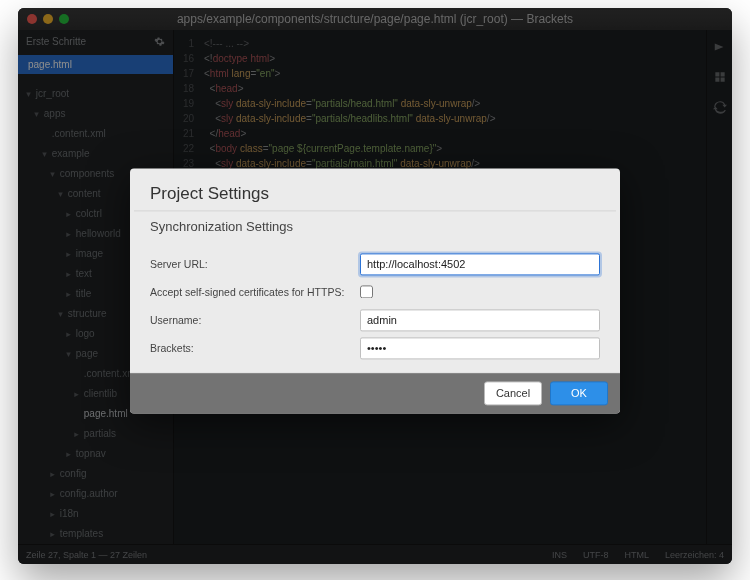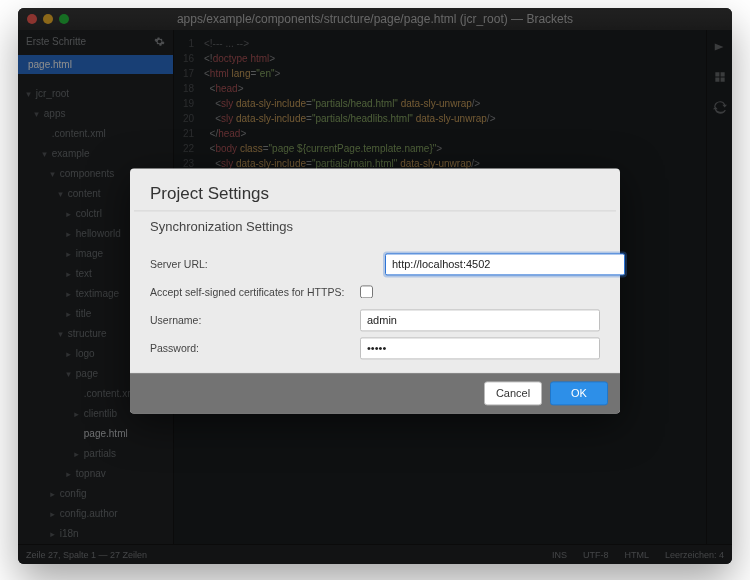--- a/index.html
+++ b/index.html
@@ -56,21 +56,21 @@
   .dlg-sub { font-size:13px; color:#444; padding:8px 20px 12px; }
   .dlg-rule { border:none; border-top:1px solid #d4d4d4; margin:0 4px; }
   .form { padding:4px 20px 10px; font-size:10.5px; color:#444; }
   .row { display:flex; align-items:center; height:28px; }
   .row label { width:210px; }
   .row .field { flex:1; }
   .row input[type=text], .row input[type=password] {
     width:100%; height:22px; font-size:11px; padding:2px 6px;
     border:1px solid #bfbfbf; border-radius:2px; background:#fff; color:#222;
   }
-  .row input.focus { border-color:#2d74d6; box-shadow:0 0 0 2px rgba(45,116,214,0.3); outline:none;margin-left:25px; }
+  .row input.focus { border-color:#2d74d6; box-shadow:0 0 0 2px rgba(45,116,214,0.3); outline:none; }
   .row input[type=checkbox] { width:13px; height:13px; }
   .dlg-footer {
     background:#737373; border-top:1px solid #d4d4d4; padding:8px 12px;
     display:flex; justify-content:flex-end; gap:8px;
     border-radius:0 0 4px 4px;
   }
   .btn {
     min-width:58px; height:24px; font-size:11px; border-radius:3px;
     border:1px solid #b9b9b9; background:#fff; color:#333; cursor:pointer;
   }
@@ -105,21 +105,20 @@
           <div class="node ind0"><span class="disc">▾</span><span> jcr_root</span></div>
           <div class="node ind1"><span class="disc">▾</span><span> apps</span></div>
           <div class="node ind2"><span class="disc"></span><span> .content.xml</span></div>
           <div class="node ind2"><span class="disc">▾</span><span> example</span></div>
           <div class="node ind3"><span class="disc">▾</span><span> components</span></div>
           <div class="node ind4"><span class="disc">▾</span><span> content</span></div>
           <div class="node ind5"><span class="disc">▸</span><span> colctrl</span></div>
           <div class="node ind5"><span class="disc">▸</span><span> helloworld</span></div>
           <div class="node ind5"><span class="disc">▸</span><span> image</span></div>
           <div class="node ind5"><span class="disc">▸</span><span> text</span></div>
-          <div class="node ind5"><span class="disc">▸</span><span> textimage</span></div>
           <div class="node ind5"><span class="disc">▸</span><span> title</span></div>
           <div class="node ind4"><span class="disc">▾</span><span> structure</span></div>
           <div class="node ind5"><span class="disc">▸</span><span> logo</span></div>
           <div class="node ind5"><span class="disc">▾</span><span> page</span></div>
           <div class="node ind6"><span class="disc"></span><span> .content.xml</span></div>
           <div class="node ind6"><span class="disc">▸</span><span> clientlib</span></div>
           <div class="node ind6 page"><span class="disc"></span><span> page.html</span></div>
           <div class="node ind6"><span class="disc">▸</span><span> partials</span></div>
           <div class="node ind5"><span class="disc">▸</span><span> topnav</span></div>
           <div class="node ind3"><span class="disc">▸</span><span> config</span></div>
@@ -187,21 +186,21 @@
       </div>
       <div class="row">
         <label>Accept self-signed certificates for HTTPS:</label>
         <div class="field"><input type="checkbox" style=""></div>
       </div>
       <div class="row">
         <label>Username:</label>
         <div class="field"><input type="text" value="admin" style=""></div>
       </div>
       <div class="row">
-        <label>Password:</label>
+        <label>Brackets:</label>
         <div class="field"><input type="password" value="•••••" style=""></div>
       </div>
     </div>
     <div class="dlg-footer">
       <button class="btn">Cancel</button>
       <button class="btn primary">OK</button>
     </div>
   </div>
 </div>
 

